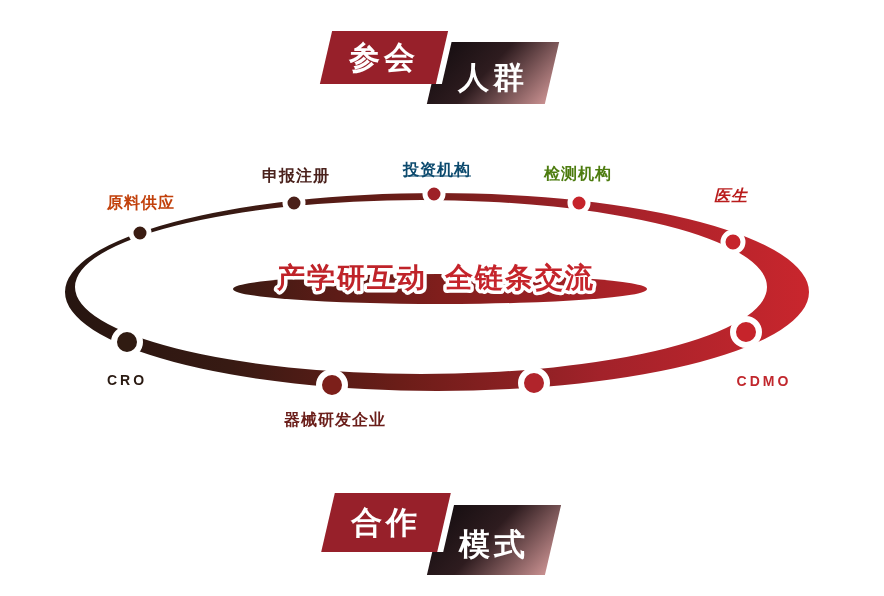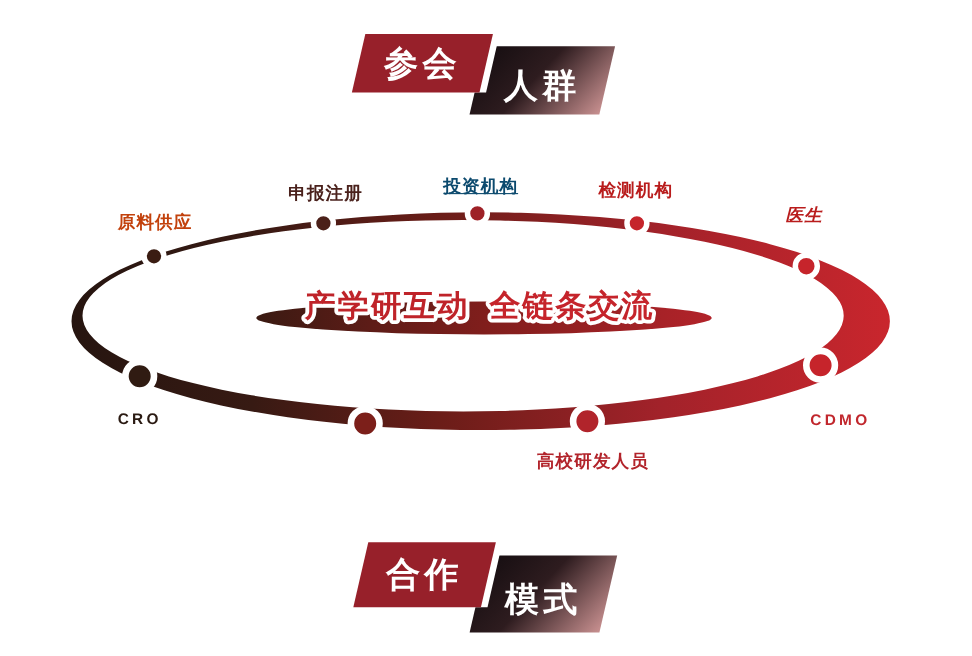--- a/index.html
+++ b/index.html
@@ -103,24 +103,24 @@
     <circle cx="733" cy="242" r="10" stroke="#ffffff" stroke-width="5" fill="#c6242b"></circle>
     <circle cx="746" cy="332" r="13" stroke="#ffffff" stroke-width="6" fill="#c6242b"></circle>
     <circle cx="534" cy="383" r="13" stroke="#ffffff" stroke-width="6" fill="#b1242b"></circle>
     <circle cx="332" cy="385" r="13" stroke="#ffffff" stroke-width="6" fill="#7c1f1a"></circle>
     <circle cx="127" cy="342" r="13" stroke="#ffffff" stroke-width="6" fill="#301b12"></circle>
   </svg>
 
   <div class="node-label" style="left: 141px; top: 203px; color: #c2410c;">原料供应</div>
   <div class="node-label" style="left: 296px; top: 176px; color: rgb(74, 33, 28);">申报注册</div>
   <div class="node-label" style="left: 437px; top: 170px; color: #0c4a6e; text-decoration: underline;">投资机构</div>
-  <div class="node-label" style="left: 578px; top: 174px; color: #b91c1c;">检测机构</div>
+  <div class="node-label" style="left: 578px; top: 174px; color: #4d7c0f;">检测机构</div>
   <div class="node-label" style="left: 731px; top: 196px; color: #b91c1c; font-style: italic;">医生</div>
   <div class="node-label latin" style="left: 747px; top: 381px; color: rgb(193, 39, 45); margin-left: 17px;">CDMO</div>
-  <div class="node-label" style="left: 539px; top: 420px; color: rgb(178, 36, 43);">高校研发人员</div>
+  <div class="node-label" style="left: 335px; top: 420px; color: rgb(107, 30, 26);">器械研发企业</div>
   <div class="node-label latin" style="left: 127px; top: 380px; color: rgb(42, 26, 18);">CRO</div>
 
   <div class="badge badge-primary-bot" style="background: rgb(151, 32, 42);">
     <span>合作</span>
   </div>
   <div class="badge badge-secondary-bot">
     <span>模式</span>
   </div>
 
 </div>

